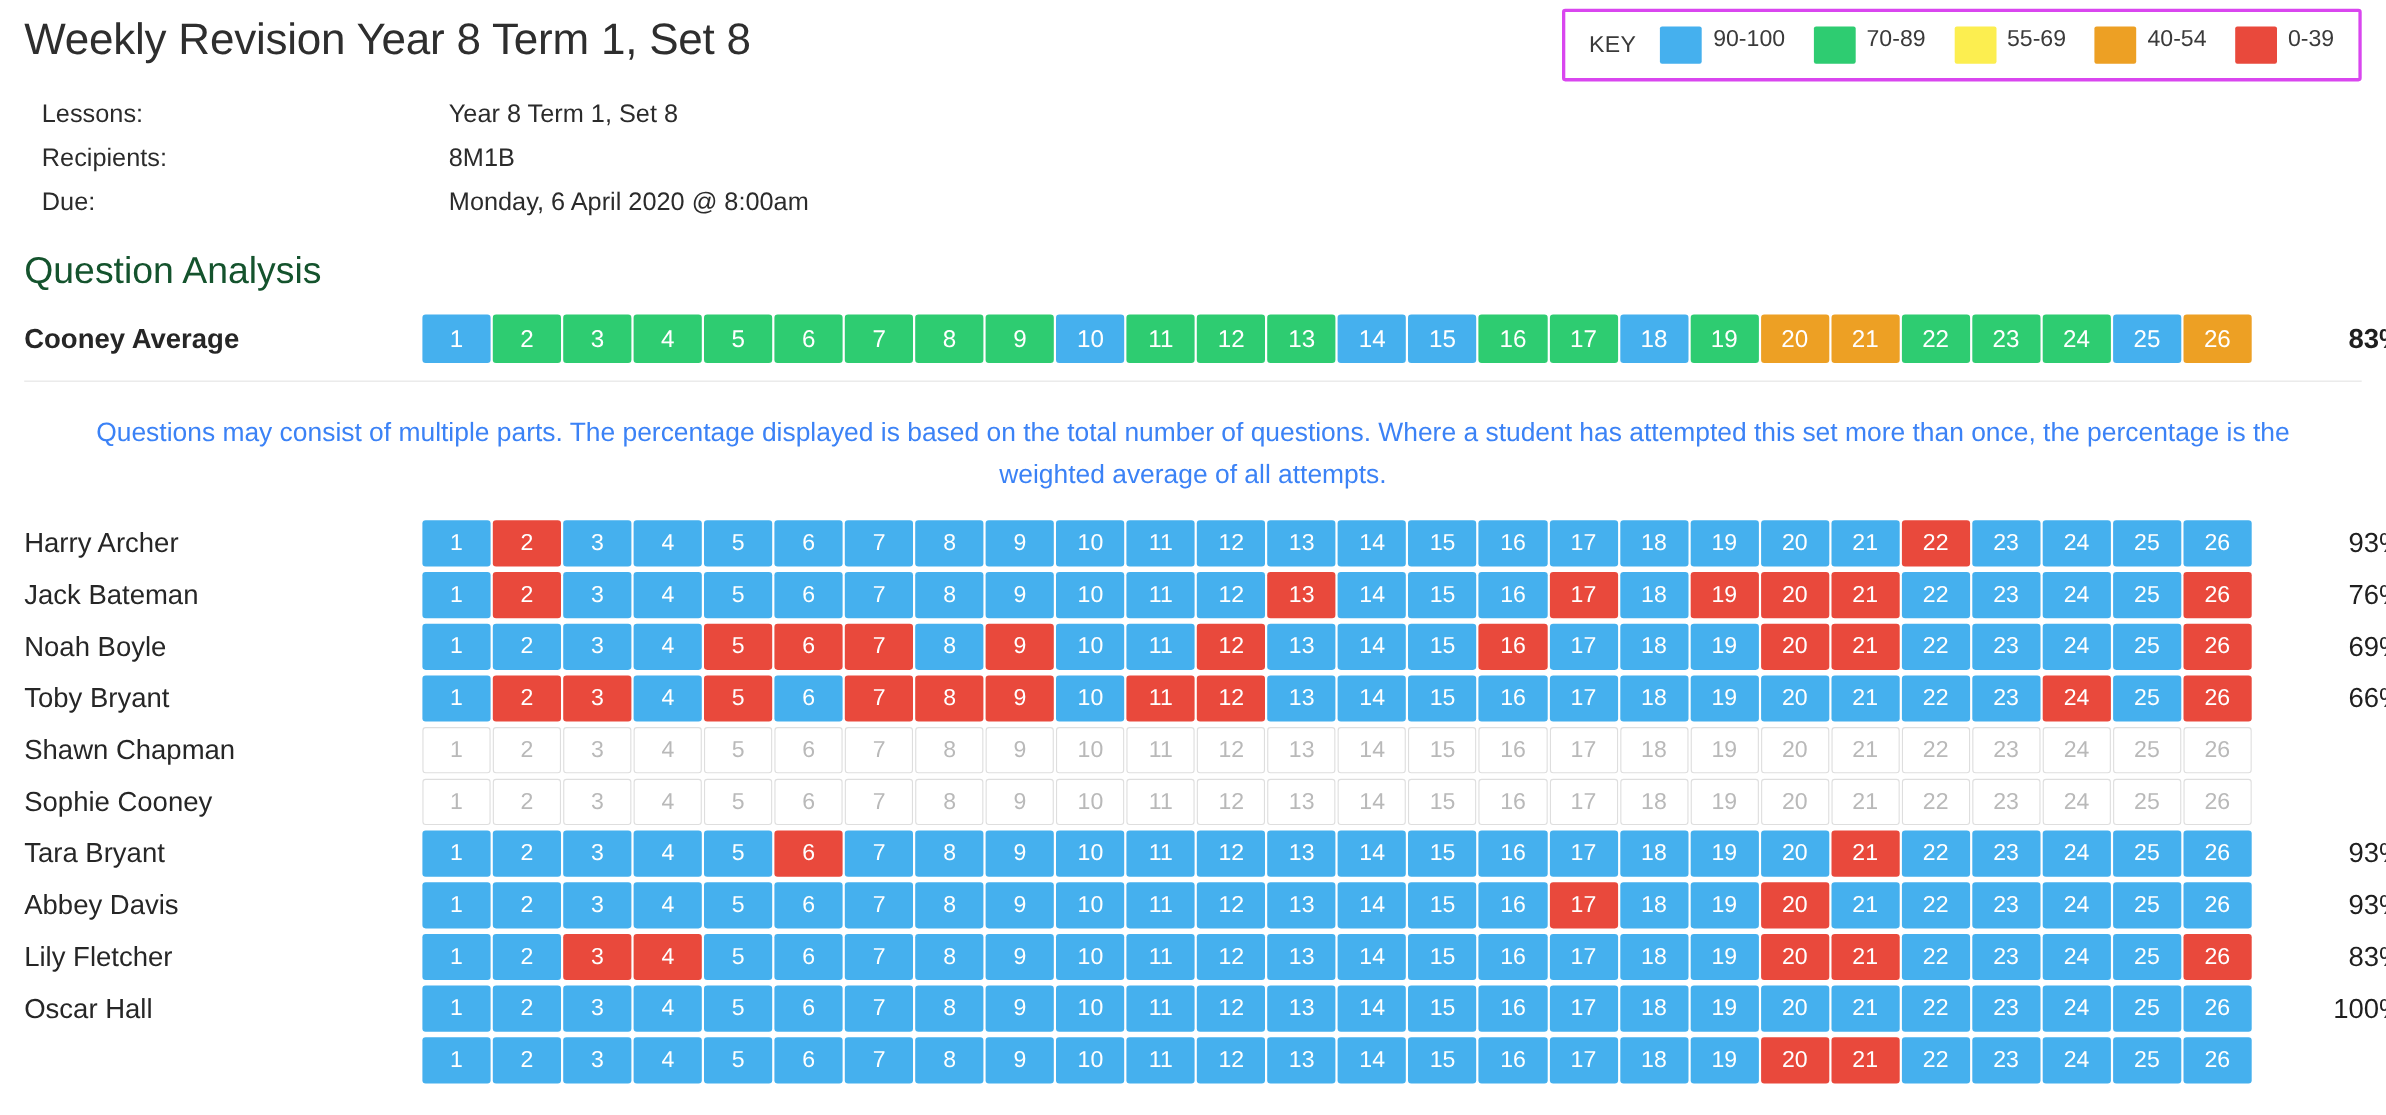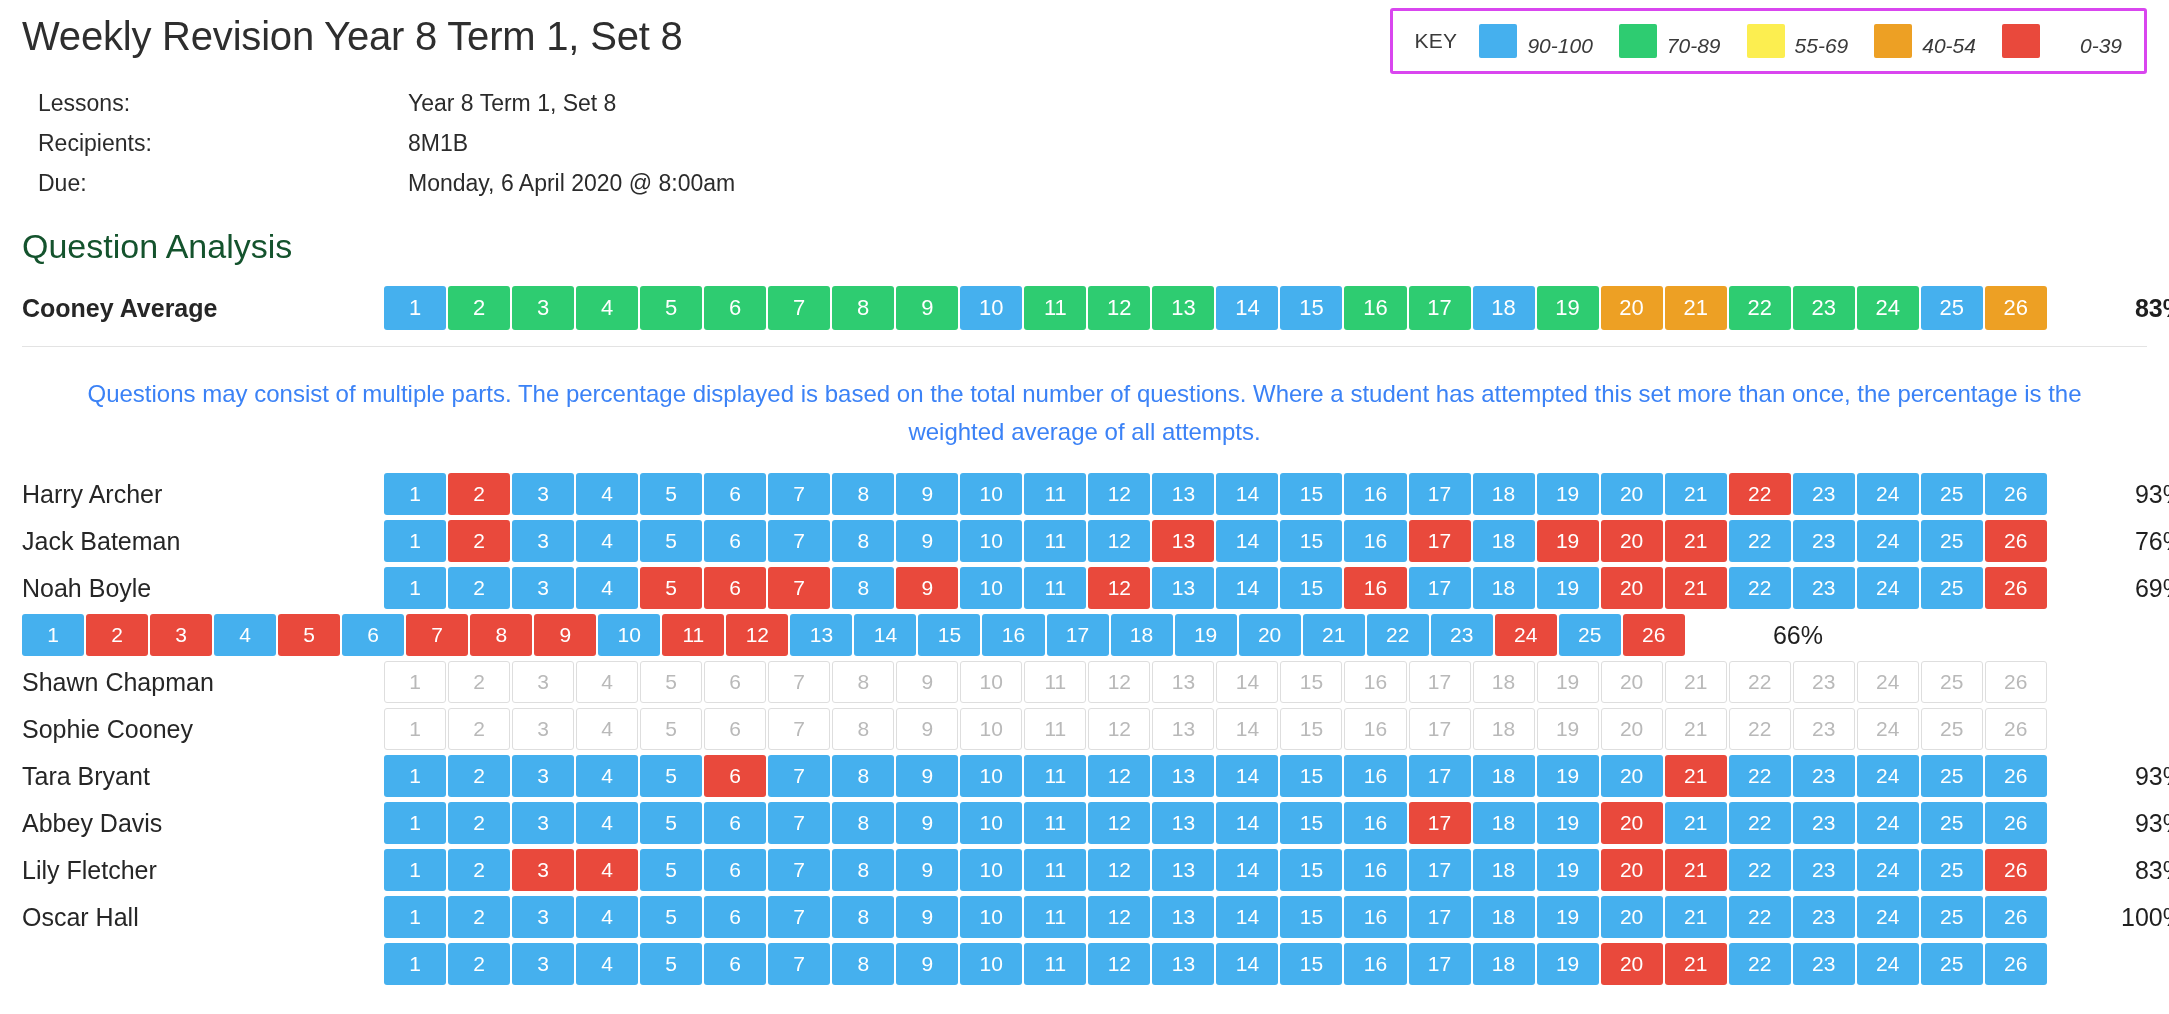--- a/index.html
+++ b/index.html
@@ -24,22 +24,22 @@
     align-items: center;
     padding: 13px 22px;
     gap: 0px;
   }
   .key-label {
     font-size: 21px;
     color: #3a3a3a;
     margin-right: 22px;
     letter-spacing: .3px;
   }
-  .key-item { display: flex; align-items: flex-end; margin-right: 26px; font-style: italic; }
-  .key-item:last-child { margin-right: 0; gap: 30px; }
+  .key-item { display: flex; align-items: flex-start; margin-right: 26px; }
+  .key-item:last-child { margin-right: 0; }
   .key-swatch { width: 38px; height: 34px; border-radius: 2px; margin-right: 10px; }
   .key-text { font-size: 21px; color: #3a3a3a; white-space: nowrap; }
 
   
   .title {
     font-size: 40px;
     font-weight: 400;
     color: #2e2e2e;
     padding-top: 14px;
     letter-spacing: -0.2px;
@@ -298,20 +298,21 @@
           <div class="cell red">21</div>
           <div class="cell blue">22</div>
           <div class="cell blue">23</div>
           <div class="cell blue">24</div>
           <div class="cell blue">25</div>
           <div class="cell red">26</div>
         </div>
         <div class="pct-col">69%</div>
       </div>
       <div class="row">
+        <div class="name-col">Toby Bryant</div>
         <div class="cells">
           <div class="cell blue">1</div>
           <div class="cell red">2</div>
           <div class="cell red">3</div>
           <div class="cell blue">4</div>
           <div class="cell red">5</div>
           <div class="cell blue">6</div>
           <div class="cell red">7</div>
           <div class="cell red">8</div>
           <div class="cell red">9</div>

